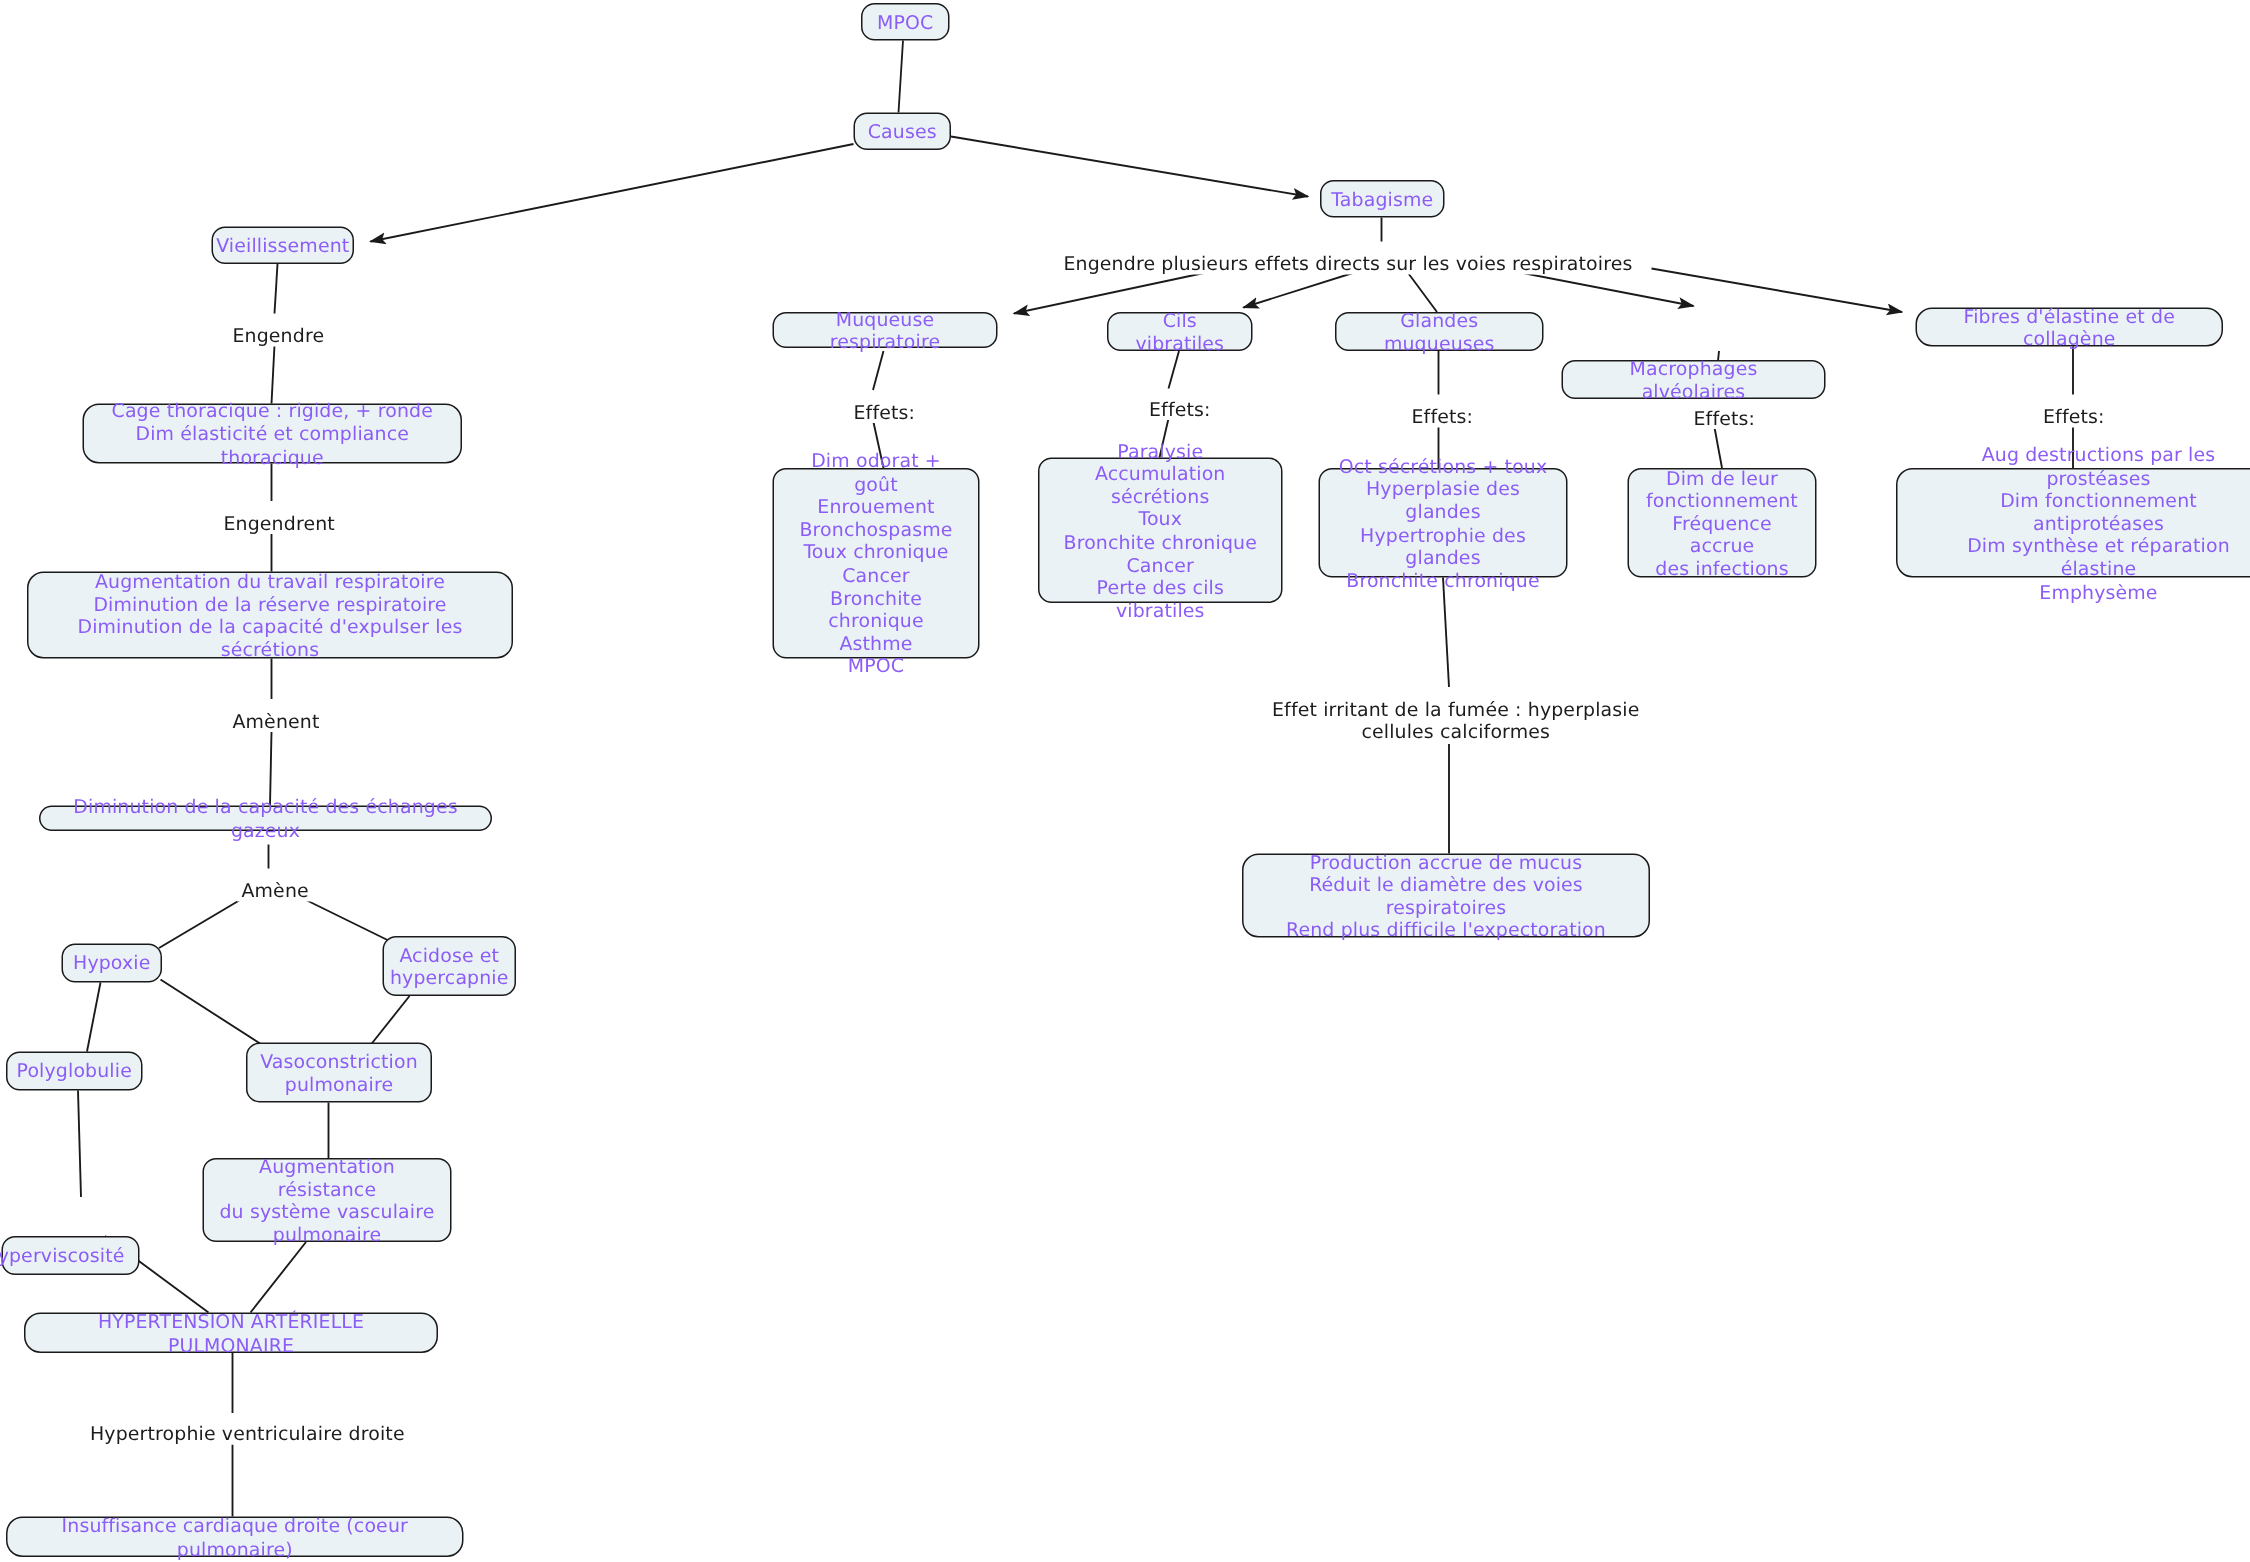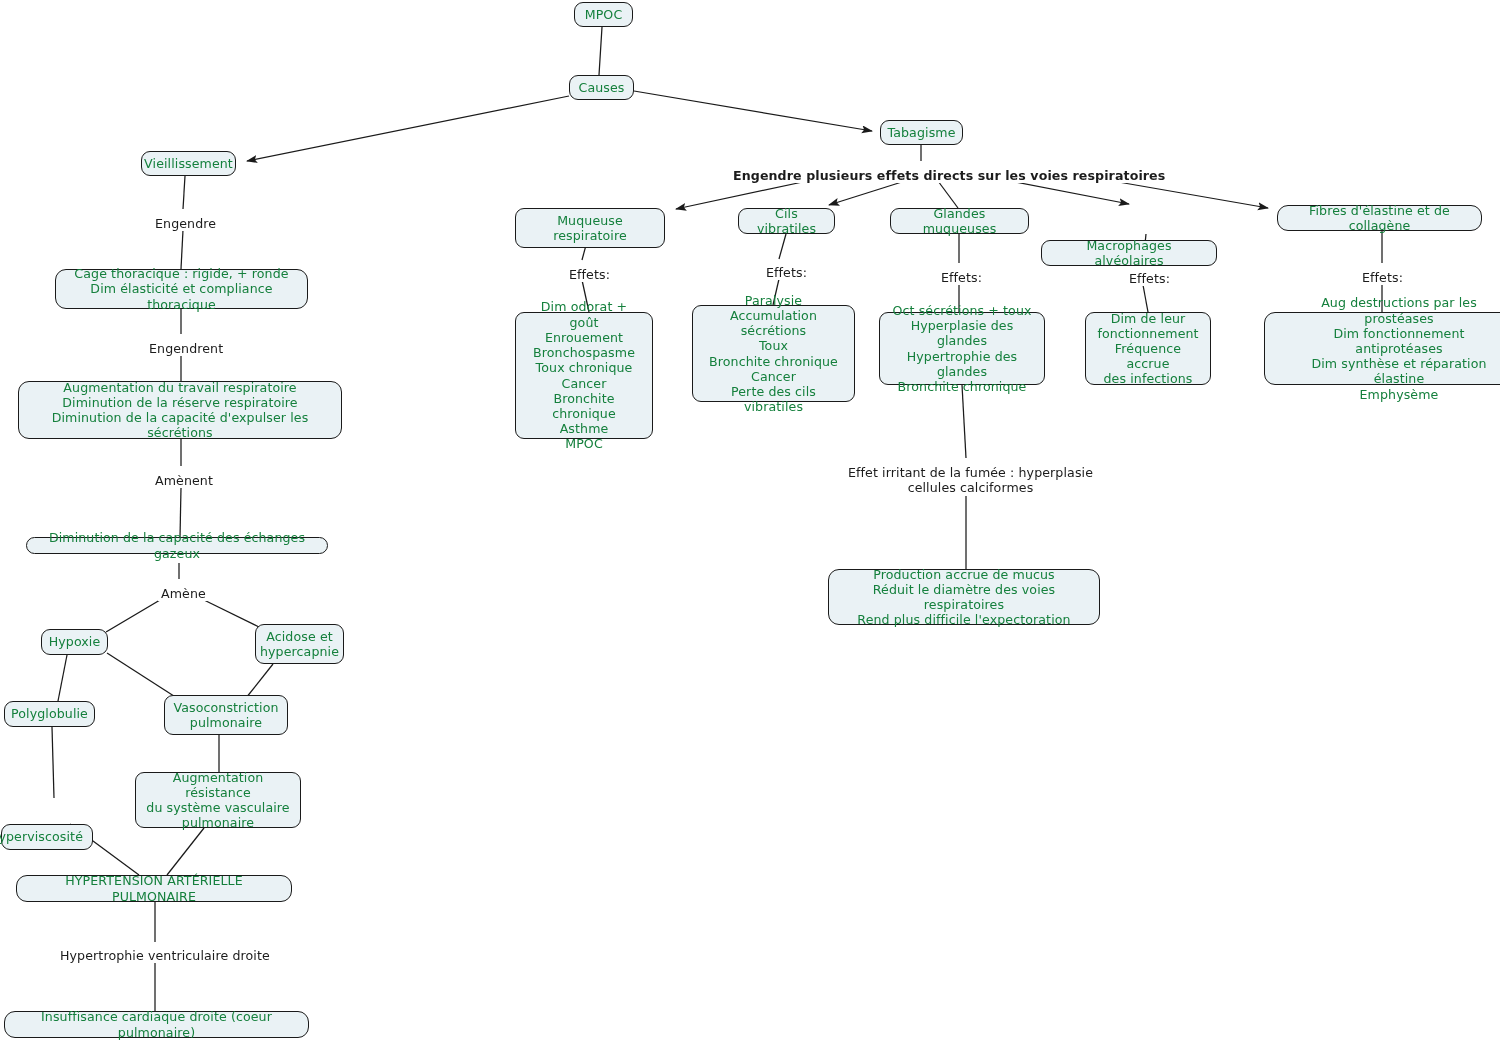--- a/index.html
+++ b/index.html
@@ -22,21 +22,21 @@
     width: 1500px;
     height: 1041px;
     pointer-events: none;
   }
   .node {
     position: absolute;
     box-sizing: border-box;
     background: #eaf2f5;
     border: 1.3px solid #1a1a1a;
     border-radius: 9px;
-    color: #15803d;
+    color: #8b5cf6;
     font-size: 12.6px;
     line-height: 15.2px;
     text-align: center;
     display: flex;
     align-items: center;
     justify-content: center;
     padding: 3px 9px;
     white-space: pre-line;
     letter-spacing: 0.1px;
   }
@@ -103,21 +103,21 @@
         <path d="M 204,828 L 167,875" fill="none" stroke="#1a1a1a" stroke-width="1.25"></path>
         <path d="M 155,902 L 155,942" fill="none" stroke="#1a1a1a" stroke-width="1.25"></path>
         <path d="M 155,963 L 155,1011" fill="none" stroke="#1a1a1a" stroke-width="1.25"></path>
       </g>
   </svg>
   <div id="node-layer">
       <div class="node" style="left: 574px; top: 2px; width: 59px; height: 25px;"><span>MPOC</span></div>
       <div class="node" style="left: 569px; top: 75px; width: 65px; height: 25px;"><span>Causes</span></div>
       <div class="node" style="left: 141px; top: 151px; width: 95px; height: 25px;"><span>Vieillissement</span></div>
       <div class="node" style="left: 880px; top: 120px; width: 83px; height: 25px;"><span>Tabagisme</span></div>
-      <div class="node" style="left: 515px; top: 208px; width: 150px; height: 40px;"><span>Muqueuse respiratoire</span></div>
+      <div class="node" style="left: 515px; top: 208px; width: 150px; height: 24px;"><span>Muqueuse respiratoire</span></div>
       <div class="node" style="left: 738px; top: 208px; width: 97px; height: 26px;"><span>Cils vibratiles</span></div>
       <div class="node" style="left: 890px; top: 208px; width: 139px; height: 26px;"><span>Glandes muqueuses</span></div>
       <div class="node" style="left: 1041px; top: 208px; width: 176px; height: 26px; margin-top: 32px;"><span>Macrophages alvéolaires</span></div>
       <div class="node wide" style="left: 1277px; top: 205px; width: 205px; height: 26px;"><span>Fibres d'élastine et de collagène</span></div>
       <div class="node wide" style="left: 55px; top: 269px; width: 253px; height: 40px;"><span>Cage thoracique : rigide, + ronde
 Dim élasticité et compliance thoracique</span></div>
       <div class="node wide" style="left: 18px; top: 381px; width: 324px; height: 58px;"><span>Augmentation du travail respiratoire
 Diminution de la réserve respiratoire
 Diminution de la capacité d'expulser les sécrétions</span></div>
       <div class="node" style="left: 515px; top: 312px; width: 138px; height: 127px;"><span>Dim odorat + goût
@@ -157,21 +157,21 @@
       <div class="node" style="left: 135px; top: 772px; width: 166px; height: 56px;"><span>Augmentation résistance
 du système vasculaire
 pulmonaire</span></div>
       <div class="node wide" style="left: 16px; top: 875px; width: 276px; height: 27px;"><span>HYPERTENSION ARTÉRIELLE PULMONAIRE</span></div>
       <div class="node wide" style="left: 4px; top: 1011px; width: 305px; height: 27px; border-radius: 11px;"><span>Insuffisance cardiaque droite (coeur pulmonaire)</span></div>
       <div class="node wide" style="left: 828px; top: 569px; width: 272px; height: 56px;"><span>Production accrue de mucus
 Réduit le diamètre des voies respiratoires
 Rend plus difficile l'expectoration</span></div>
     </div>
   <div id="label-layer">
-      <div class="link-label" style="left: 730px; top: 168px; font-weight: bold;">Engendre plusieurs effets directs sur les voies respiratoires</div>
+      <div class="link-label" style="left: 706px; top: 168px;">Engendre plusieurs effets directs sur les voies respiratoires</div>
       <div class="link-label" style="left: 152px; top: 216px; text-align: right;">Engendre</div>
       <div class="link-label" style="left: 146px; top: 341px;">Engendrent</div>
       <div class="link-label" style="left: 152px; top: 473px;">Amènent</div>
       <div class="link-label" style="left: 158px; top: 586px;">Amène</div>
       <div class="link-label" style="left: 566px; top: 267px;">Effets:</div>
       <div class="link-label" style="left: 763px; top: 265px;">Effets:</div>
       <div class="link-label" style="left: 938px; top: 270px;">Effets:</div>
       <div class="link-label" style="left: 1126px; top: 271px;">Effets:</div>
       <div class="link-label" style="left: 1359px; top: 270px;">Effets:</div>
       <div class="link-label" style="left: 845px; top: 465px;">Effet irritant de la fumée : hyperplasie

